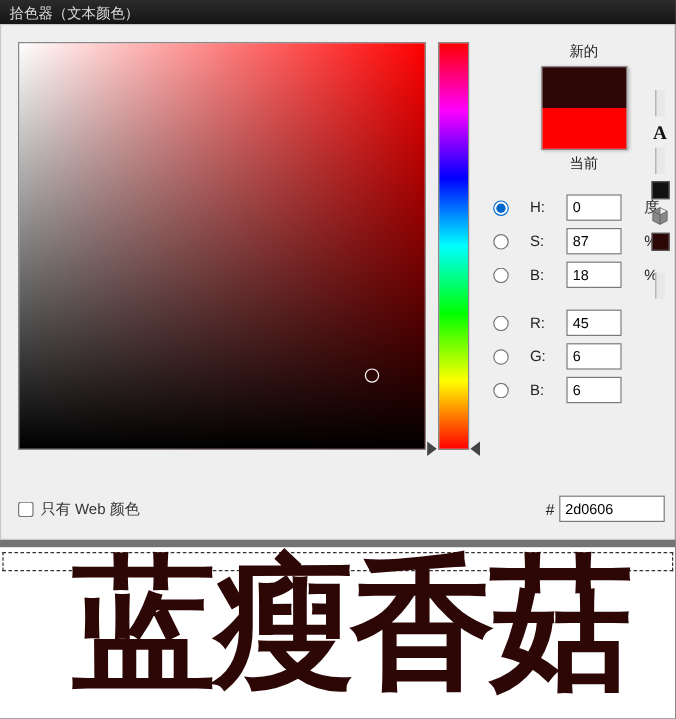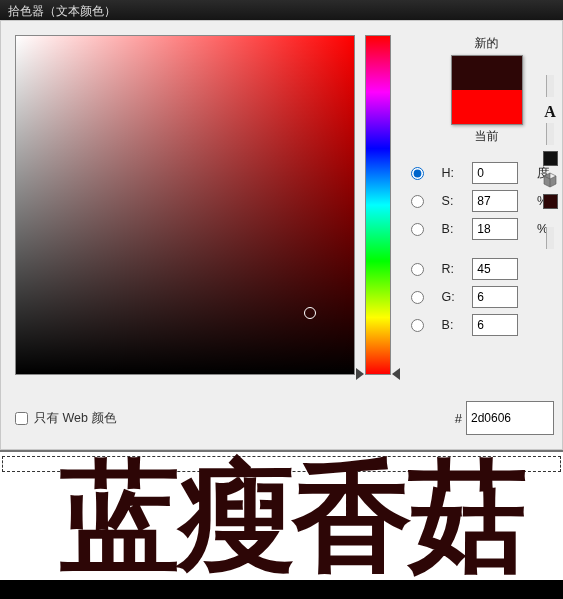--- a/index.html
+++ b/index.html
@@ -176,29 +176,29 @@
   }
   .hex-grp {
     display: flex;
     align-items: center;
     gap: 4px;
   }
   .hex-input {
     width: 88px;
     height: 22px;
     border: 1px solid #7a7a7a;
-    padding: 16px 4px;
+    padding: 4px 4px;
     font-size: 12px;
   }
   .hex-hash { font-size: 13px; color: #222; }
   .canvas-area {
     background: #fff;
-    height: 130px;
-    position: relative;
-    border-top: 2px solid #737373;
+    height: 149px;
+    position: relative;
+    border-top: 6px solid #737373;
   }
   .selection-marq {
     position: absolute;
     left: 2px; right: 2px; top: 4px;
     height: 16px;
     border: 1.5px dashed #333;
   }
   .big-text {
     position: absolute;
     top: 4px;

